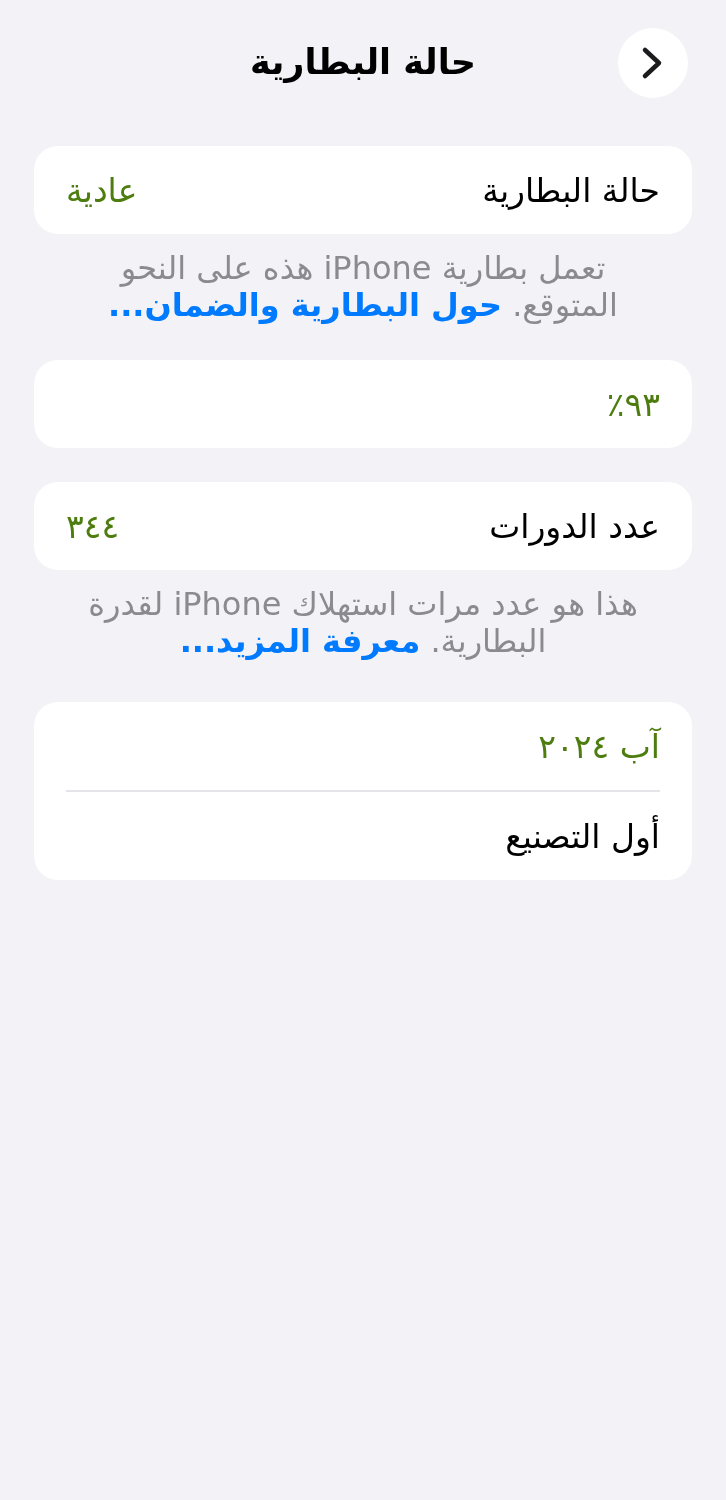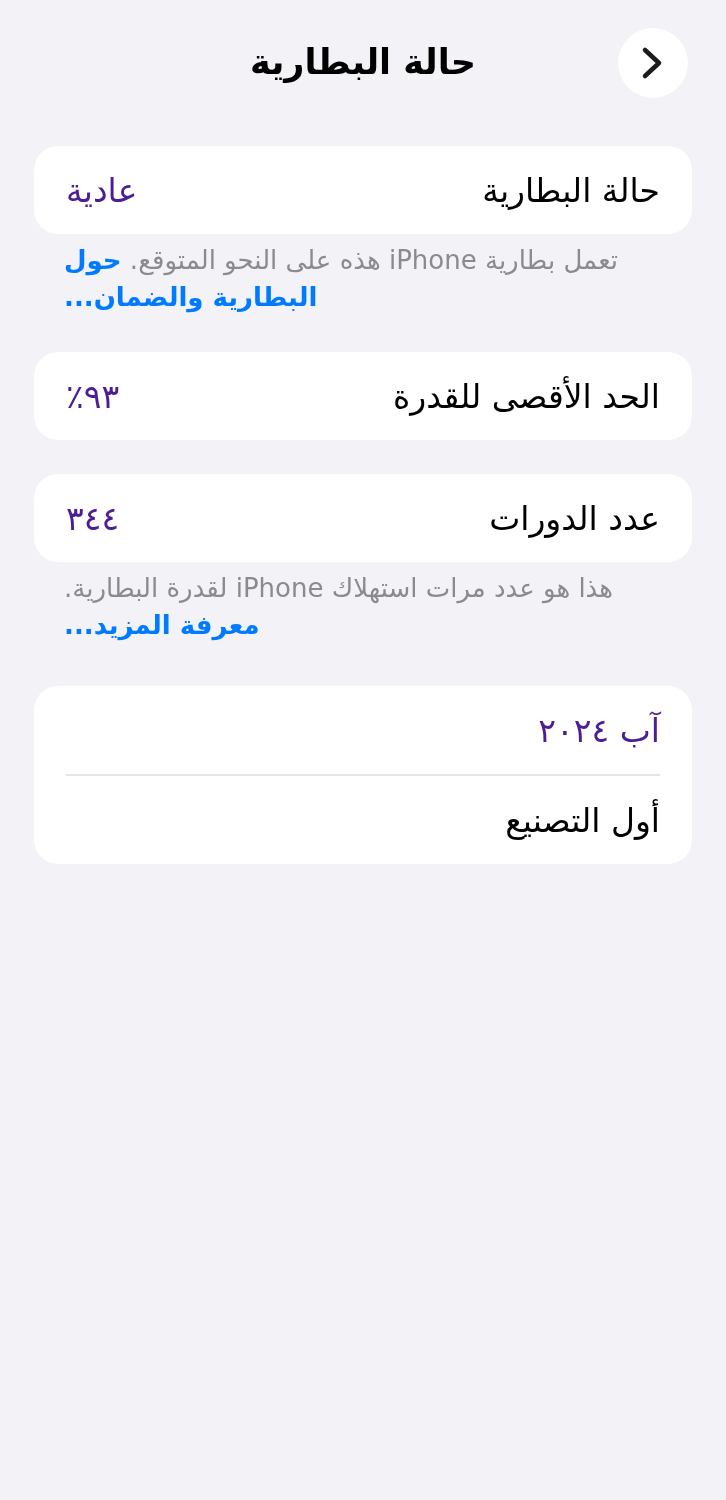--- a/index.html
+++ b/index.html
@@ -54,33 +54,33 @@
   }
   .row {
     display: flex;
     align-items: center;
     justify-content: space-between;
     height: 88px;
     padding: 0 32px;
     font-size: 33px;
   }
   .row .label { color: #000000; }
-  .row .value { color: #4c1d95; }
+  .row .value { color: #4d7c0f; }
   .divider {
     height: 2px;
     background: #E4E4E9;
     margin: 0 32px;
   }
 
   .footnote {
-    margin: 8px 30px 0;
-    font-size: 26px;
+    margin: 16px 30px 0;
+    font-size: 32px;
     line-height: 37px;
     color: #8A8A8F;
-    text-align: left;
+    text-align: center;
   }
   .footnote .link {
     color: #007AFF;
     font-weight: 700;
     text-decoration: none;
     cursor: pointer;
   }
 
   .section-1 { margin-top: 48px; }
   .section-2 { margin-top: 36px; }
@@ -109,21 +109,20 @@
           <span class="label">حالة البطارية</span>
           <span class="value">عادية</span>
         </div>
       </div>
       <p class="footnote"><span>تعمل بطارية iPhone هذه على النحو المتوقع. </span><a class="link">حول البطارية والضمان...</a></p>
     </section>
 
     <section class="section-2">
       <div class="card">
         <div class="row">
-          <span class="label">الحد الأقصى للقدرة</span>
           <span class="value">٩٣٪</span>
         </div>
       </div>
     </section>
 
     <section class="section-3">
       <div class="card">
         <div class="row">
           <span class="label">عدد الدورات</span>
           <span class="value">٣٤٤</span>

